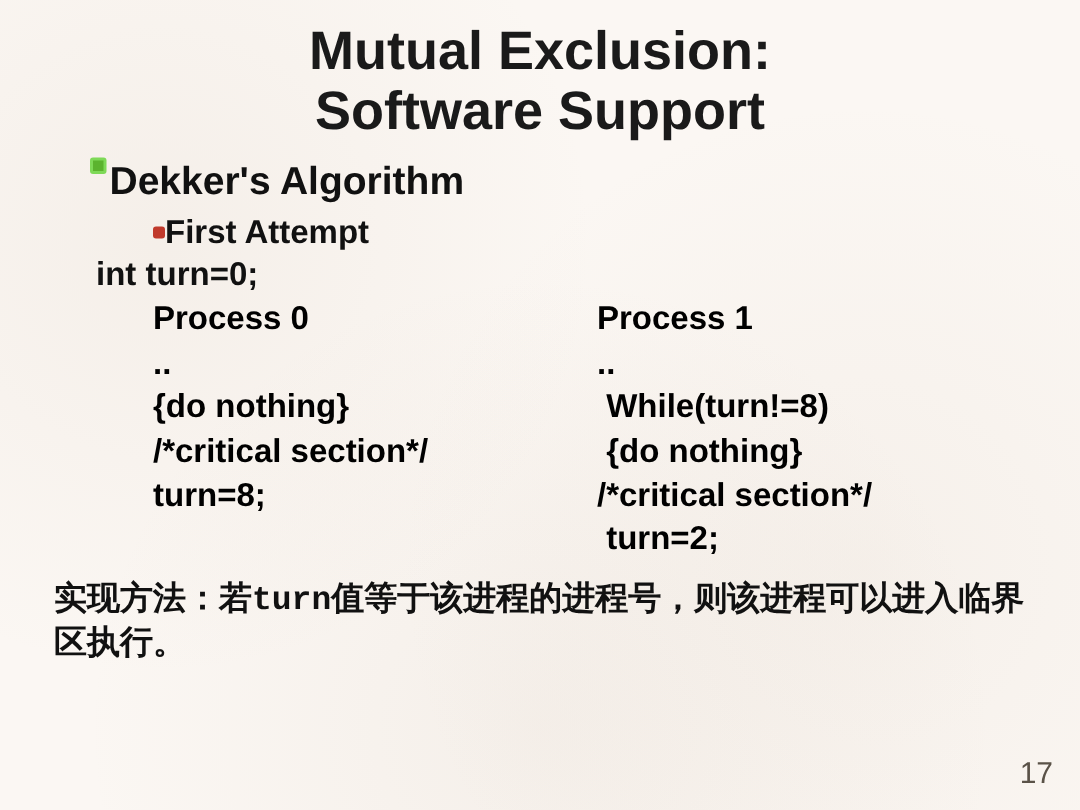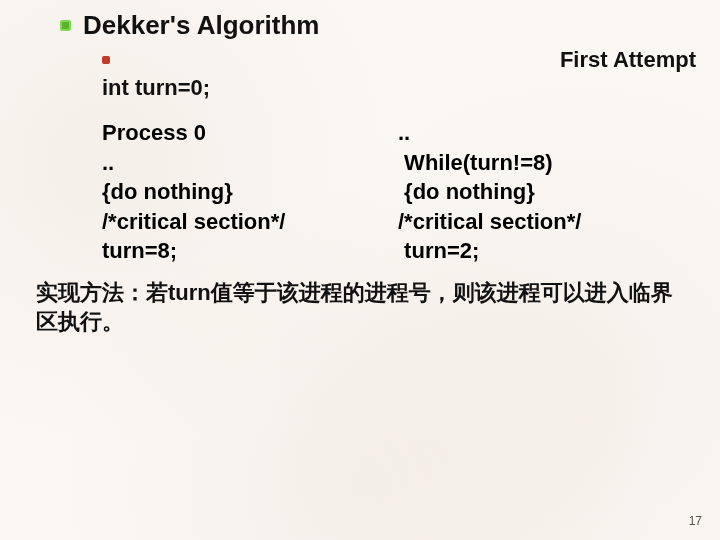--- a/index.html
+++ b/index.html
@@ -26,22 +26,22 @@
   .title {
     text-align: center;
     font-weight: 700;
     font-size: 36px;
     line-height: 1.12;
     color: #1a1a1a;
     margin: 4px 0 10px 0;
   }
   .subtitle-row {
     display: flex;
-    align-items: center;
-    gap: 12px;
+    align-items: flex-start;
+    gap: 2px;
     margin-left: 36px;
   }
   .bullet-lg {
     width: 11px;
     height: 11px;
     background: #7ed957;
     border-radius: 2px;
     flex: 0 0 auto;
     position: relative;
     overflow: hidden;
@@ -53,76 +53,79 @@
     background:#5bb32e;
   }
   .subtitle {
     font-weight: 700;
     font-size: 26px;
     color: #111;
   }
   .attempt-row {
     display: flex;
     align-items: center;
-    gap: 10px;
     margin-left: 78px;
     margin-top: 6px;
-    justify-content: space-between;
   }
   .bullet-sm {
     width: 8px;
     height: 8px;
     background: #c0392b;
     border-radius: 2px;
     flex: 0 0 auto;
   }
   .attempt, .code-line {
     font-weight: 700;
     font-size: 22px;
     color: #111;
   }
   .code-line {
-    margin-left: 78px;
+    margin-left: 40px;
     line-height: 1.34;
   }
   .cols {
     display: flex;
-    margin-top: 16px;
+    margin-top: 0;
   }
   .col {
     flex: 0 0 auto;
   }
   .col-left { margin-left: 78px; width: 290px; }
   .col-right { margin-left: 6px; }
   .col .ln {
     font-weight: 700;
     font-size: 22px;
     line-height: 1.34;
     white-space: pre;
   }
   .summary {
     font-weight: 700;
     font-size: 22px;
     line-height: 1.34;
     margin: 12px 12px 0 12px;
     color: #111;
+    font-family: Liberation Mono, monospace;
   }
   .pagenum {
     position: absolute;
     right: 18px;
     bottom: 12px;
-    font-size: 12px;
+    font-size: 20px;
     color: #5a5248;
   }
 </style>
 </head>
 <body>
 
 <div class="slide">
 
+  <div class="title">
+    <span>Mutual Exclusion:</span><br>
+    <span>Software Support</span>
+  </div>
 
   <div class="subtitle-row">
     <span class="bullet-lg"></span>
     <span class="subtitle">Dekker's Algorithm</span>
   </div>
 
   <div class="attempt-row">
     <span class="bullet-sm"></span>
     <span class="attempt">First Attempt</span>
   </div>
@@ -131,20 +134,21 @@
 
   <div class="cols">
     <div class="col col-left">
       <div class="ln">Process 0</div>
       <div class="ln">..</div>
       <div class="ln">{do nothing}</div>
       <div class="ln">/*critical section*/</div>
       <div class="ln">turn=8;</div>
     </div>
     <div class="col col-right">
+      <div class="ln">Process 1</div>
       <div class="ln">..</div>
       <div class="ln"> While(turn!=8)</div>
       <div class="ln"> {do nothing}</div>
       <div class="ln">/*critical section*/</div>
       <div class="ln"> turn=2;</div>
     </div>
   </div>
 
   <div class="summary">实现方法：若turn值等于该进程的进程号，则该进程可以进入临界区执行。</div>
 

